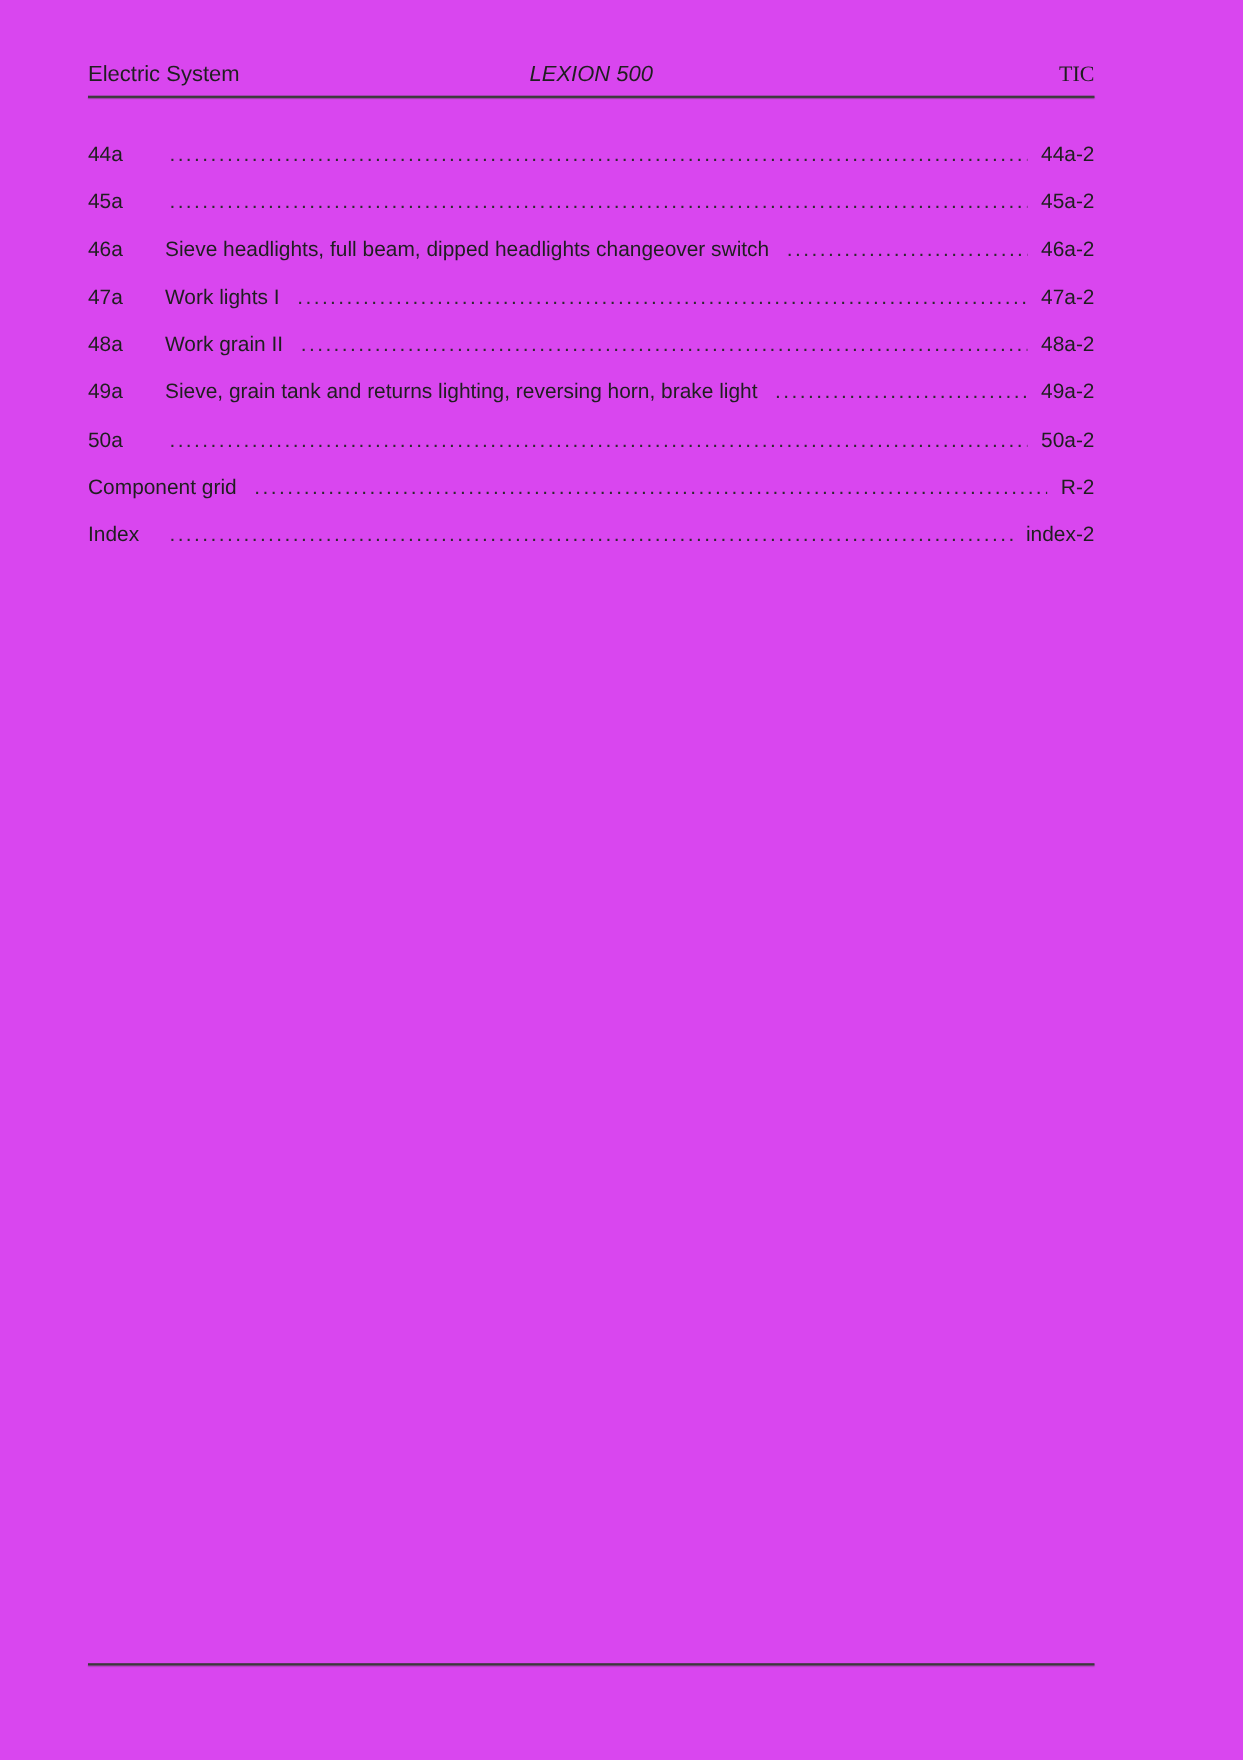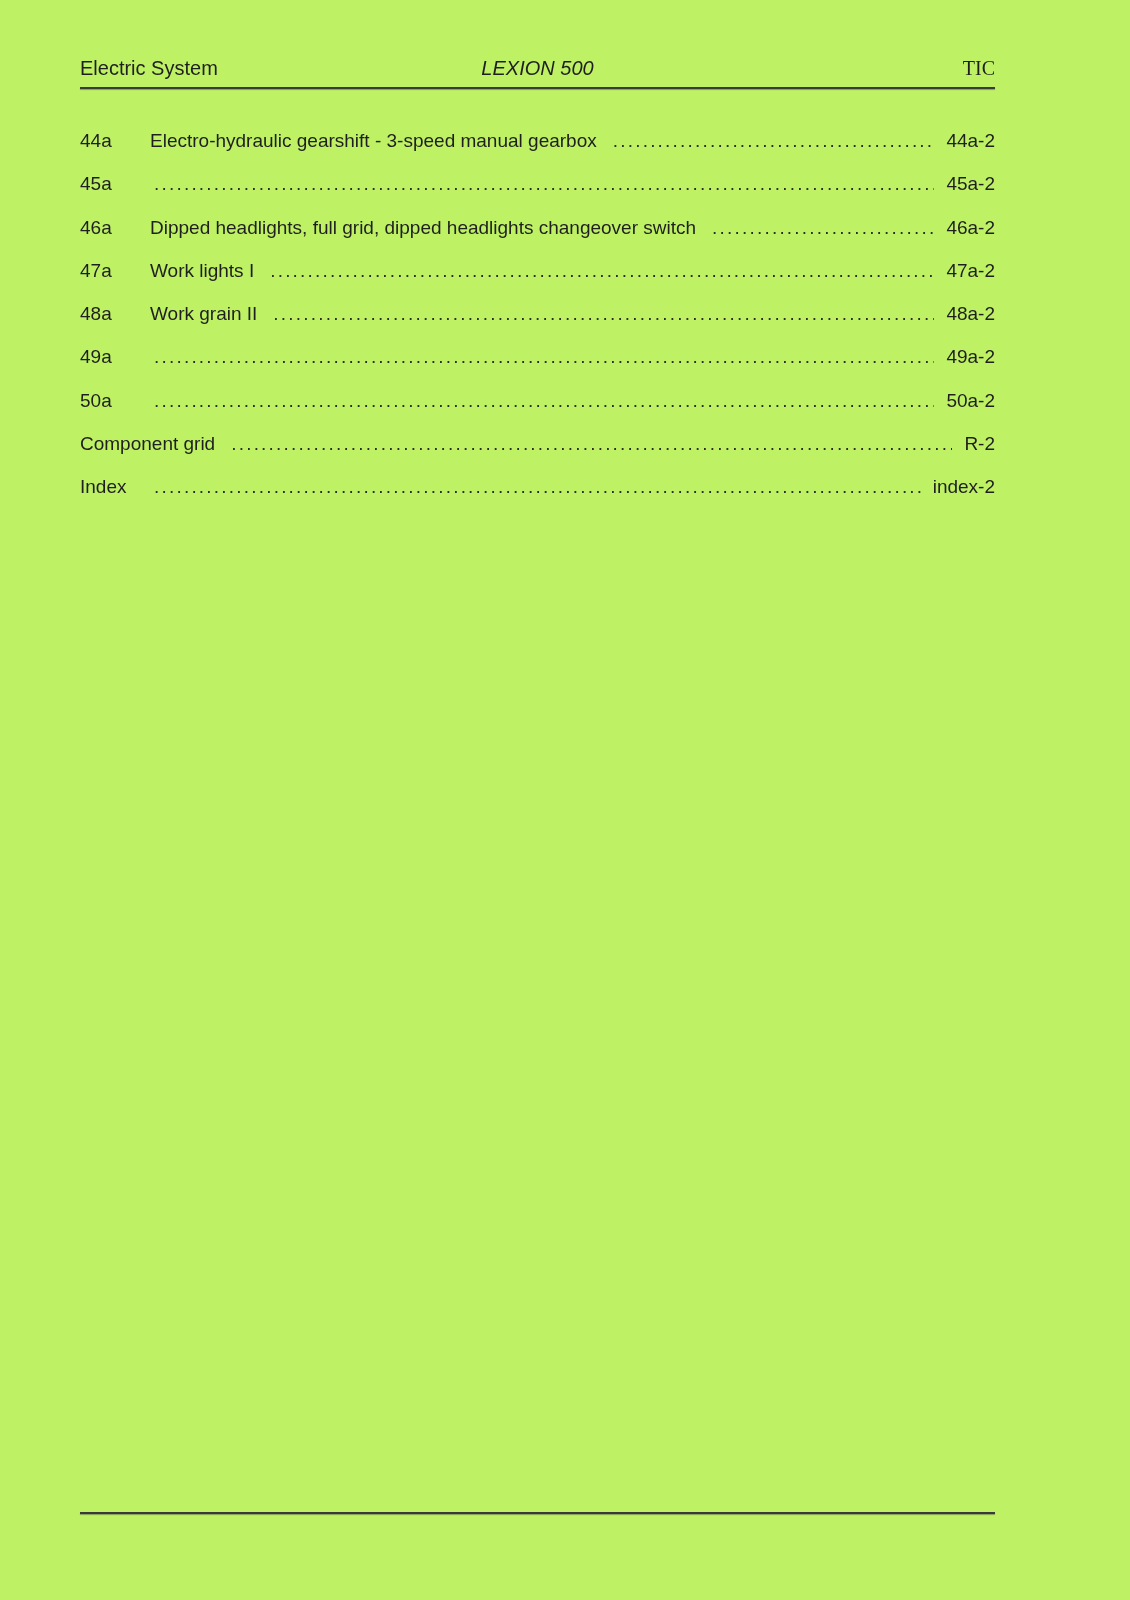--- a/index.html
+++ b/index.html
@@ -4,21 +4,21 @@
 <style>
   html, body {
     margin: 0;
     padding: 0;
     background: #ffffff;
   }
   .page {
     position: relative;
     width: 1130px;
     height: 1600px;
-    background: #bef264;
+    background: #d946ef;
     font-family: "Liberation Sans", sans-serif;
     color: #1f1f1f;
     overflow: hidden;
   }
   
   .header {
     position: absolute;
     top: 55px;
     left: 80px;
     width: 915px;
@@ -96,54 +96,54 @@
     <span class="h-left">Electric System</span>
     <span class="h-center">LEXION 500</span>
     <span class="h-right">TIC</span>
   </div>
 
   <div class="rule header-rule"></div>
 
   <div class="toc">
     <div class="toc-row">
       <span class="toc-num">44a</span>
-      <span class="toc-title">Electro-hydraulic gearshift - 3-speed manual gearbox</span>
       <span class="toc-leader">............................................................................................................................................................................................................................................................................................................</span>
       <span class="toc-page">44a-2</span>
     </div>
 
     <div class="toc-row">
       <span class="toc-num">45a</span>
       <span class="toc-leader">............................................................................................................................................................................................................................................................................................................</span>
       <span class="toc-page">45a-2</span>
     </div>
 
     <div class="toc-row">
       <span class="toc-num">46a</span>
-      <span class="toc-title">Dipped headlights, full grid, dipped headlights changeover switch</span>
+      <span class="toc-title">Sieve headlights, full beam, dipped headlights changeover switch</span>
       <span class="toc-leader">............................................................................................................................................................................................................................................................................................................</span>
       <span class="toc-page">46a-2</span>
     </div>
 
     <div class="toc-row">
       <span class="toc-num">47a</span>
       <span class="toc-title">Work lights I</span>
       <span class="toc-leader">............................................................................................................................................................................................................................................................................................................</span>
       <span class="toc-page">47a-2</span>
     </div>
 
     <div class="toc-row">
       <span class="toc-num">48a</span>
       <span class="toc-title">Work grain II</span>
       <span class="toc-leader">............................................................................................................................................................................................................................................................................................................</span>
       <span class="toc-page">48a-2</span>
     </div>
 
     <div class="toc-row">
       <span class="toc-num">49a</span>
+      <span class="toc-title">Sieve, grain tank and returns lighting, reversing horn, brake light</span>
       <span class="toc-leader">............................................................................................................................................................................................................................................................................................................</span>
       <span class="toc-page">49a-2</span>
     </div>
 
     <div class="toc-row">
       <span class="toc-num">50a</span>
       <span class="toc-leader">............................................................................................................................................................................................................................................................................................................</span>
       <span class="toc-page">50a-2</span>
     </div>
 

